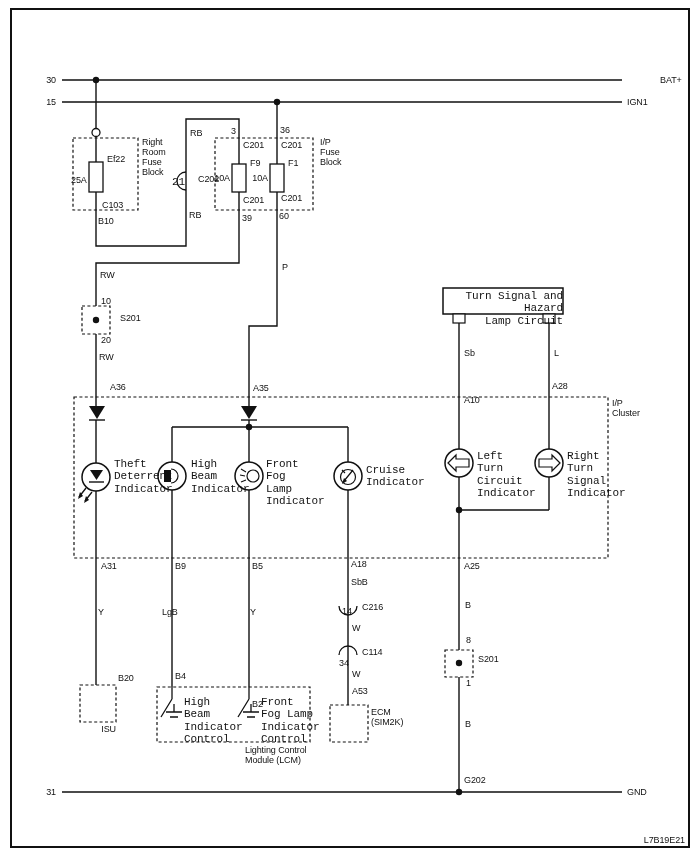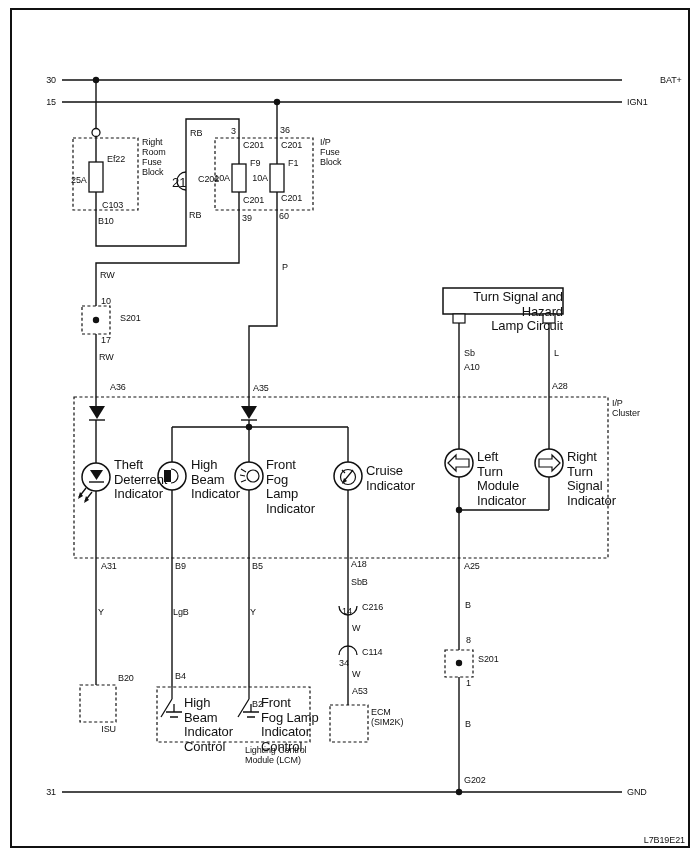--- a/index.html
+++ b/index.html
@@ -3,21 +3,21 @@
 <meta charset="utf-8">
 <style>
   html,body{margin:0;padding:0;background:#e8e8e8;}
   #page{position:relative;width:700px;height:856px;background:#ffffff;
         font-family:"Liberation Sans",sans-serif;overflow:hidden;}
   svg{position:absolute;left:0;top:0;}
   .lb{position:absolute;font-size:9px;line-height:1.12;color:#111;
       white-space:pre-line;letter-spacing:-0.1px;}
   .ra{text-align:right;}
   .ctr{text-align:right;}
-  .sm{font-size:13px;}
+  .sm{font-size:11px;font-family:Liberation Mono, monospace;}
 </style>
 </head>
 <body>
 
 <div id="page">
 
 <svg width="700" height="856" viewBox="0 0 700 856">
 
   <rect x="11" y="9" width="678" height="838" fill="none" stroke="#111" stroke-width="2"></rect>
 
@@ -157,61 +157,61 @@
 <div class="lb" style="left:242px;top:213px">39</div>
 <div class="lb" style="left:281px;top:193px">C201</div>
 <div class="lb" style="left:279px;top:211px">60</div>
 <div class="lb" style="left:320px;top:137px">I/P
 Fuse
 Block</div>
 
 <div class="lb" style="left:100px;top:270px">RW</div>
 <div class="lb" style="left:101px;top:296px">10</div>
 <div class="lb" style="left:120px;top:313px">S201</div>
-<div class="lb" style="left:101px;top:335px">17</div>
+<div class="lb" style="left:101px;top:335px">20</div>
 <div class="lb" style="left:99px;top:352px">RW</div>
 <div class="lb" style="left:110px;top:382px">A36</div>
 <div class="lb" style="left:282px;top:262px">P</div>
 <div class="lb" style="left:253px;top:383px">A35</div>
 
 <div class="lb sm ctr" style="left:443px;top:290px;width:120px">Turn Signal and Hazard
 Lamp Circuit</div>
 <div class="lb" style="left:464px;top:348px">Sb</div>
 <div class="lb" style="left:554px;top:348px">L</div>
-<div class="lb" style="left:464px;top:362px">A10</div>
+<div class="lb" style="left:464px;top:395px">A10</div>
 <div class="lb" style="left:552px;top:381px">A28</div>
 <div class="lb" style="left:612px;top:398px">I/P
 Cluster</div>
 
 <div class="lb sm" style="left:114px;top:458px">Theft
 Deterrent
 Indicator</div>
 <div class="lb sm" style="left:191px;top:458px">High
 Beam
 Indicator</div>
 <div class="lb sm" style="left:266px;top:458px">Front
 Fog
 Lamp
 Indicator</div>
 <div class="lb sm" style="left:366px;top:464px">Cruise
 Indicator</div>
 <div class="lb sm" style="left:477px;top:450px">Left
 Turn
-Module
+Circuit
 Indicator</div>
 <div class="lb sm" style="left:567px;top:450px">Right
 Turn
 Signal
 Indicator</div>
 
 <div class="lb" style="left:101px;top:561px">A31</div>
 <div class="lb" style="left:98px;top:607px">Y</div>
 <div class="lb" style="left:118px;top:673px">B20</div>
 <div class="lb" style="left:175px;top:561px">B9</div>
-<div class="lb" style="left:173px;top:607px">LgB</div>
+<div class="lb" style="left:162px;top:607px">LgB</div>
 <div class="lb" style="left:175px;top:671px">B4</div>
 <div class="lb" style="left:252px;top:561px">B5</div>
 <div class="lb" style="left:250px;top:607px">Y</div>
 <div class="lb" style="left:252px;top:699px">B2</div>
 <div class="lb" style="left:351px;top:559px">A18</div>
 <div class="lb" style="left:351px;top:577px">SbB</div>
 <div class="lb" style="left:342px;top:606px">14</div>
 <div class="lb" style="left:362px;top:602px">C216</div>
 <div class="lb" style="left:352px;top:623px">W</div>
 <div class="lb" style="left:362px;top:647px">C114</div>

